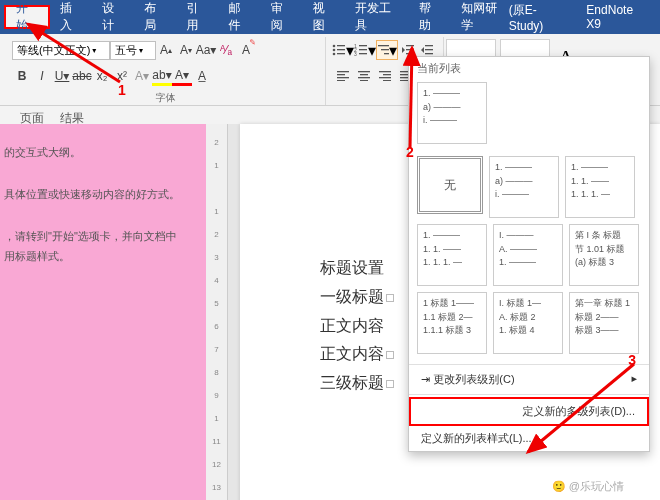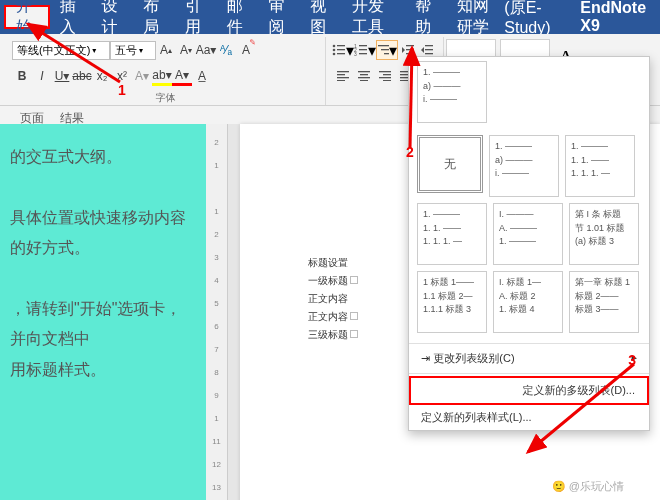--- a/index.html
+++ b/index.html
@@ -1,44 +1,44 @@
 <!DOCTYPE html>
 <html><head>
 <meta charset="utf-8">
 <style>
 * { margin:0; padding:0; box-sizing:border-box; font-family:"Microsoft YaHei","SimSun",sans-serif; }
 body { width:660px; height:500px; background:#fff; overflow:hidden; position:relative; }
 
-.menubar { height:34px; background:#2b579a; display:flex; align-items:center; padding:16px 4px; font-size:16px; color:#fff; }
+.menubar { height:34px; background:#2b579a; display:flex; align-items:center; padding:16px 4px; font-size:12px; color:#fff; }
 .mtab { padding:0 10px; height:26px; display:flex; align-items:center; cursor:pointer; }
 .mtab.active { background:#f3f3f3; color:#2b579a; border:2px solid red; height:24px; }
-.mtab.right { margin-left:auto;font-weight:bold; }
+.mtab.right { margin-left:auto; }
 
 .ribbon { height:72px; background:#f3f3f3; border-bottom:1px solid #d0d0d0; display:flex; padding:3px 6px 0; position:relative; }
 .rgroup { border-right:1px solid #d8d8d8; padding:0 6px; display:flex; flex-direction:column; }
 .row { display:flex; align-items:center; gap:0; height:26px; }
 .ddbox { border:1px solid #c0c0c0; background:#fff; font-size:11px; padding:1px 4px; display:flex; align-items:center; }
 .ddbox .arr { margin-left:2px; font-size:8px; }
 .ibtn { width:20px; height:20px; display:flex; align-items:center; justify-content:center; font-size:12px; color:#444; cursor:pointer; }
 .ibtn.uline { text-decoration:underline; }
 .glabel { font-size:10px; color:#666; text-align:center; margin-top:2px; }
 .pararow .pbtn { width:22px; height:20px; display:flex; align-items:center; justify-content:center; cursor:pointer; }
 .pbtn svg { fill:#555; }
 .pbtn.highlight { border:1px solid #f0b060; background:#fff3e0; }
 .styles-box { width:50px; height:54px; border:1px solid #d0d0d0; background:#fff; font-size:10px; color:#888; display:flex; align-items:center; justify-content:center; margin:2px; }
 .all-lbl { font-size:11px; color:#555; padding:4px 6px; text-align:right; }
 
 .subbar { height:26px; background:#f3f3f3; border-bottom:1px solid #d0d0d0; display:flex; align-items:center; gap:16px; padding:0 20px; font-size:12px; color:#555; }
 
 .docbg { position:absolute; top:124px; left:0; right:0; bottom:0; background:#e6e6e6; }
-.leftpane { position:absolute; left:0; top:0; bottom:0; width:206px; background:#5eead4; font-size:16px; color:#555; padding:18px 10px; line-height:1.9; }
+.leftpane { position:absolute; left:0; top:0; bottom:0; width:206px; background:#f9a8d4; font-size:11px; color:#555; padding:18px 4px; line-height:1.9; }
 .ruler { position:absolute; left:206px; top:0; width:22px; bottom:0; background:#f0f0f0; border-right:1px solid #ccc; }
 .ruler .t { font-size:8px; color:#888; text-align:center; margin-top:14px; }
 .doc { position:absolute; left:240px; top:0; background:#fff; width:420px; height:720px; box-shadow:0 0 4px rgba(0,0,0,.15); }
-.doctext { position:absolute; left:68px; top:130px; font-size:10px; color:#333; line-height:1.8; }
+.doctext { position:absolute; left:80px; top:130px; font-size:16px; color:#333; line-height:1.8; }
 .doctext span.bx { border:1px solid #bbb; display:inline-block; width:8px; height:8px; margin-left:2px; }
 
 .dropdown { position:absolute; top:56px; right:10px; width:242px; background:#fff; border:1px solid #c8c8c8; box-shadow:0 4px 10px rgba(0,0,0,.25); font-size:11px; z-index:50; }
 .dropdown .sect { padding:4px 8px 2px; color:#666; }
 .thumbgrid { display:flex; flex-wrap:wrap; gap:6px; padding:4px 8px 8px; }
 .thumb { width:70px; height:62px; border:1px solid #ccc; background:#fff; font-size:9px; color:#555; padding:4px 5px; line-height:1.5; overflow:hidden; cursor:pointer; }
 .thumb.none { display:flex; align-items:center; justify-content:center; font-size:12px; border:3px double #999; width:66px; height:58px; }
 .dropdown .sep { height:1px; background:#e0e0e0; margin:2px 0; }
 .menuitem { padding:5px 12px; cursor:pointer; color:#333; }
 .menuitem.hi { border:2px solid red;text-align:right; }
@@ -73,21 +73,21 @@
           <span>等线(中文正文)</span>
           <span class="arr">▾</span>
         </div>
       <div class="ddbox" style="width:46px">
           <span>五号</span>
           <span class="arr">▾</span>
         </div>
       <div class="ibtn">A<sup style="font-size:8px">▴</sup></div>
       <div class="ibtn">A<sup style="font-size:8px">▾</sup></div>
       <div class="ibtn">Aa▾</div>
-      <div class="ibtn" style="color:#0369a1">ᴬ⁄ₐ</div>
+      <div class="ibtn" style="color:#be185d">ᴬ⁄ₐ</div>
       <div class="ibtn" style="position:relative">A<span style="position:absolute;color:#e55;font-size:8px;top:-2px;right:0">✎</span></div>
     </div>
     <div class="row">
       <div class="ibtn">
           <b>B</b>
         </div>
       <div class="ibtn">
           <i>I</i>
         </div>
       <div class="ibtn uline">U▾</div>
@@ -232,20 +232,21 @@
       <div><span>标题设置</span></div>
       <div><span>一级标题</span><span class="bx"></span></div>
       <div><span>正文内容</span></div>
       <div><span>正文内容</span><span class="bx"></span></div>
       <div><span>三级标题</span><span class="bx"></span></div>
     </div>
   </div>
 </div>
 
 <div class="dropdown">
+  <div class="sect">当前列表</div>
   <div class="thumbgrid">
     <div class="thumb">
       <div>1. ———</div>
         <div>a) ———</div>
         <div>i. ———</div>
     </div>
   </div>
   <div class="thumbgrid">
     <div class="thumb none">无</div>
     <div class="thumb">

